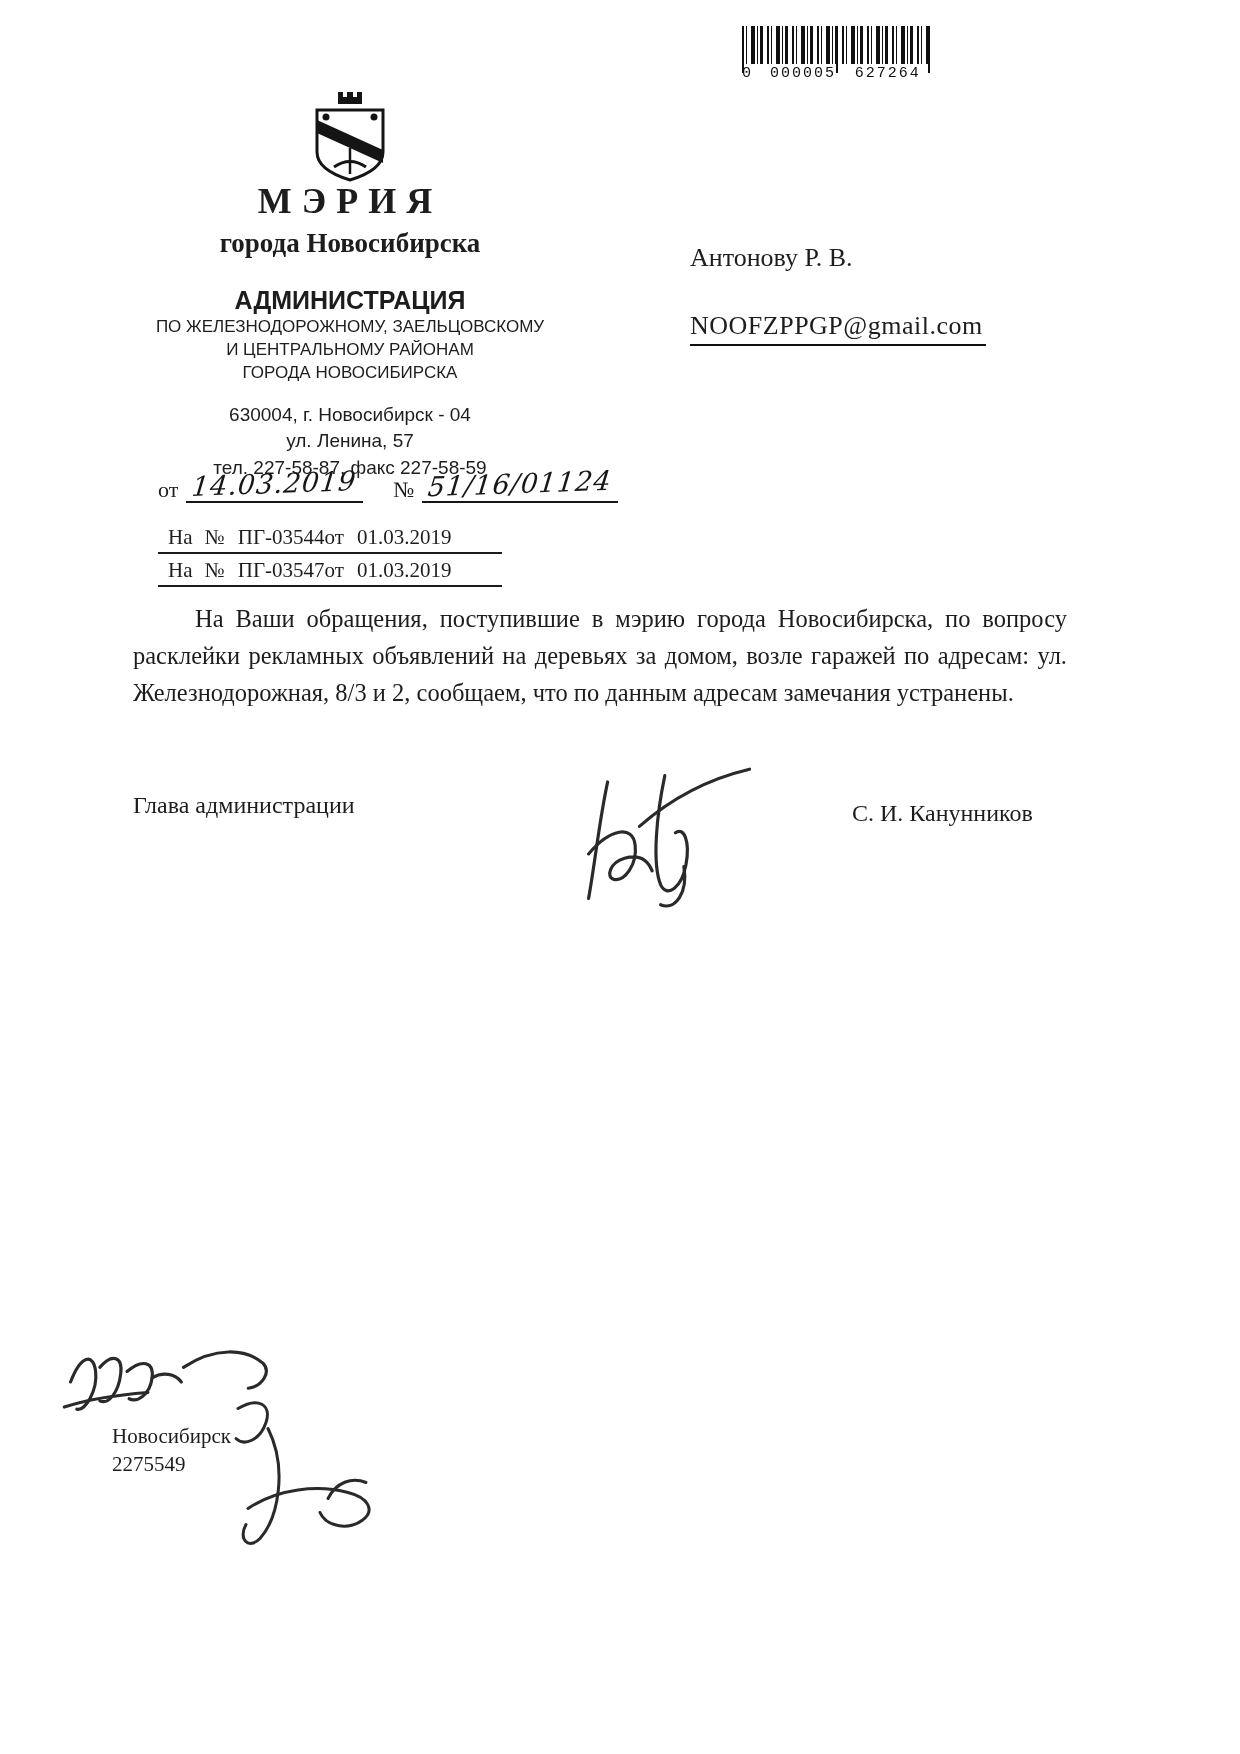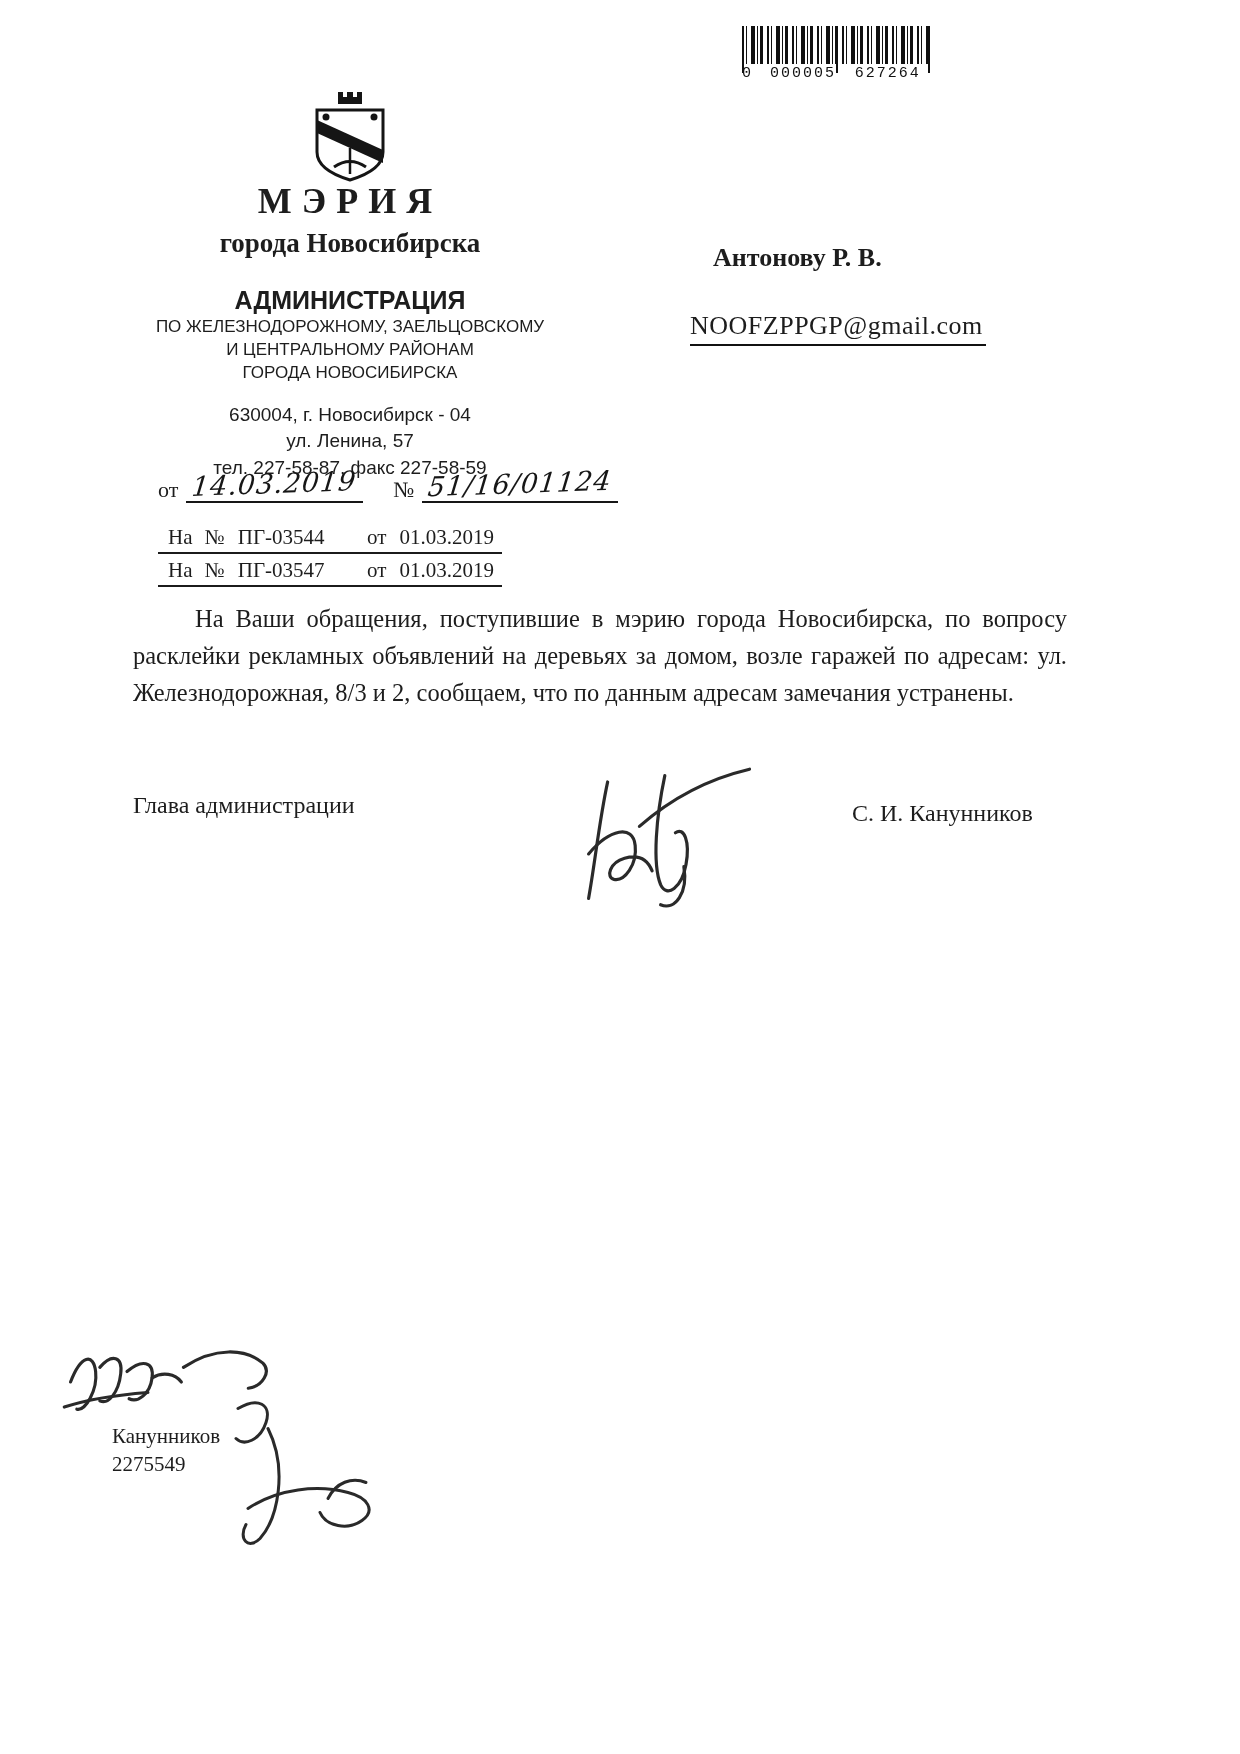--- a/index.html
+++ b/index.html
@@ -55,28 +55,28 @@
   .numlabel{margin-left:30px;}
   .hand{
     display:inline-block;font-family:"DejaVu Serif",serif;font-style:italic;
     font-size:27px;letter-spacing:1px;color:#161616;
     transform:rotate(-2deg) skewX(-8deg);
   }
 
   
   .reftable{left:158px;top:524px;width:344px;font-size:21px;}
   .refrow{
-    display:flex;justify-content:space-between;align-items:baseline;
+    display:flex;justify-content:flex-start;align-items:baseline;
     border-bottom:2px solid #1b1b1b;padding:1px 8px 2px 10px;margin-bottom:3px;
   }
   .refrow .grp{display:flex;gap:13px;}
   .ws{word-spacing:7px;}
 
   
-  .recipient-name{left:713px;top:243px;font-size:26px;font-weight:bold;}
+  .recipient-name{left:690px;top:243px;font-size:26px;}
   .recipient-email{
     left:690px;top:311px;font-size:26px;letter-spacing:0.5px;
     border-bottom:2px solid #111;padding:0 3px 3px 0;
   }
 
   
   .body-par{
     left:133px;top:600px;width:934px;
     font-size:24.5px;line-height:37px;text-align:justify;text-indent:62px;
   }
@@ -194,16 +194,16 @@
     </svg>
   </div>
   <div class="abs foot-sign2">
     <svg viewBox="0 0 190 170" width="190" height="175" aria-hidden="true">
       <path class="ink" d="M30 20 C 50 8, 64 16, 58 34 C 52 52, 36 58, 28 50"></path>
       <path class="ink" d="M60 40 C 80 80, 70 130, 52 150 C 40 162, 30 150, 38 136"></path>
       <path class="ink" d="M40 120 C 70 100, 110 96, 140 104 C 160 109, 168 122, 154 132 C 140 142, 118 138, 112 124"></path>
       <path class="ink" d="M120 110 C 128 94, 144 88, 158 94"></path>
     </svg>
   </div>
-  <div class="abs foot-name">Канунников</div>
+  <div class="abs foot-name">Новосибирск</div>
   <div class="abs foot-phone">2275549</div>
 
 </div>
 
 </body></html>

